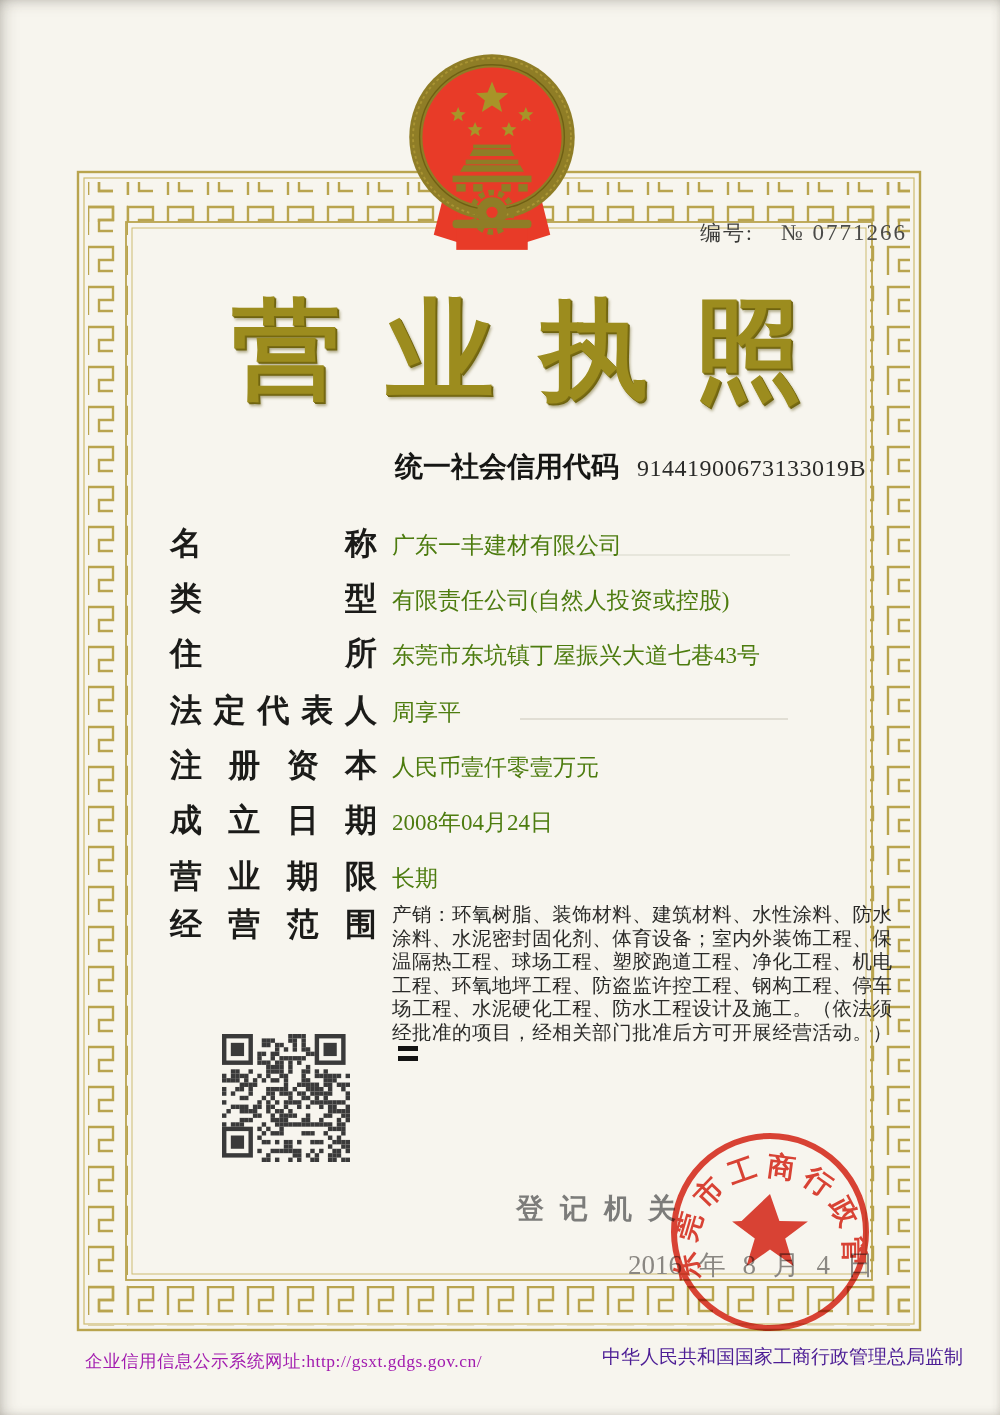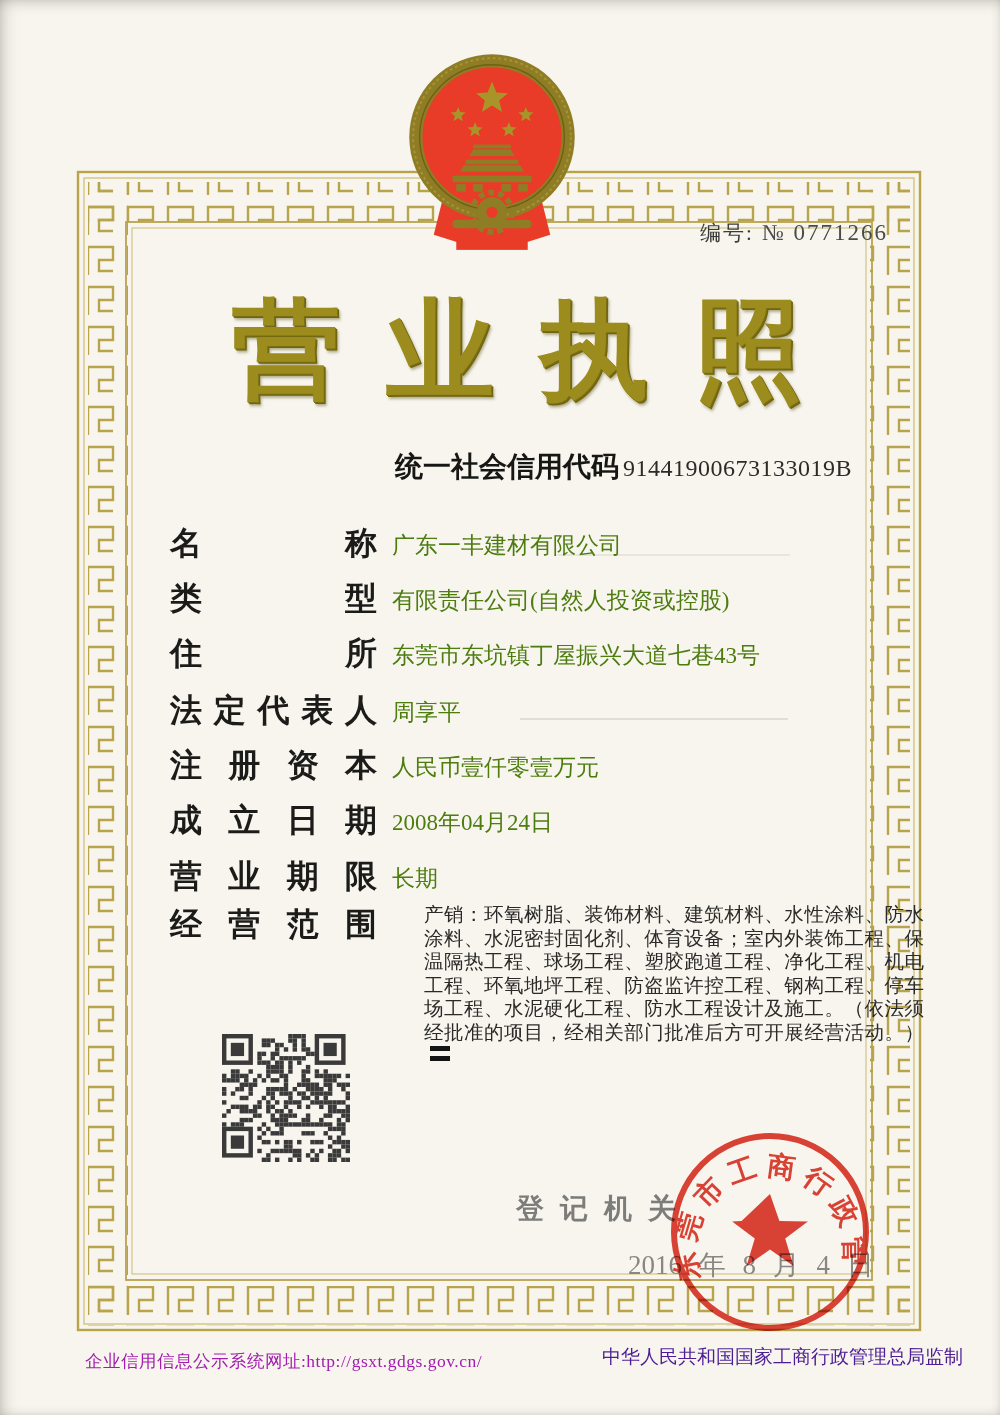--- a/index.html
+++ b/index.html
@@ -12,47 +12,47 @@
   .page::before{
     content:"";position:absolute;inset:0;pointer-events:none;z-index:40;
     box-shadow:inset 10px 0 18px -10px rgba(60,55,45,.35), inset 0 10px 16px -10px rgba(60,55,45,.25),
                inset -6px 0 12px -8px rgba(60,55,45,.18), inset 0 -6px 12px -8px rgba(60,55,45,.15);
   }
   .border-svg{position:absolute;left:0;top:0;z-index:1;}
   .emblem{position:absolute;left:398px;top:50px;width:188px;height:208px;z-index:5;}
 
   .serial{position:absolute;left:700px;top:219px;z-index:6;white-space:nowrap;}
   .serial .lab{font-size:21px;color:#3a3a38;letter-spacing:2px;}
-  .serial .num{font-size:23px;color:#4a4a48;font-family:"Liberation Serif",serif;letter-spacing:2px;margin-left:8px;}
+  .serial .num{font-size:23px;color:#4a4a48;font-family:"Liberation Serif",serif;letter-spacing:2px;margin-left:27px;}
 
   .doc-title{
     position:absolute;left:232px;top:278px;z-index:6;
     font-size:108px;font-weight:900;letter-spacing:46px;white-space:nowrap;
     color:#9c8c1e;
     text-shadow:1px 1px 0 #7a6c12,2px 2px 0 #6f6410,3px 4px 3px rgba(90,80,10,.45);
     font-family:"Liberation Serif",serif;
   }
 
   .credit-row{position:absolute;left:395px;top:448px;z-index:6;white-space:nowrap;}
   .credit-row .lab{font-size:28px;font-weight:800;color:#161614;}
-  .credit-row .val{font-size:24px;color:#2b2b29;margin-left:4px;letter-spacing:.5px;}
+  .credit-row .val{font-size:24px;color:#2b2b29;margin-left:18px;letter-spacing:.5px;}
 
   .fields{position:absolute;left:170px;top:0;z-index:6;width:720px;}
   .frow{position:absolute;left:0;width:720px;}
   .frow .flabel{
     position:absolute;left:0;top:0;width:207px;
     font-size:32px;font-weight:800;color:#1b1b19;
     text-align:justify;text-align-last:justify;
   }
   .frow .fvalue{position:absolute;left:222px;top:8px;font-size:23px;color:#4d7c0f;white-space:nowrap;}
   .frow.r1{top:522px}.frow.r2{top:577px}.frow.r3{top:632px}.frow.r4{top:689px}
   .frow.r5{top:744px}.frow.r6{top:799px}.frow.r7{top:855px}.frow.r8{top:903px}
   .frow.r8 .fvalue{
     top:0;width:500px;white-space:normal;font-size:19.5px;line-height:23.6px;
-    text-align:justify;color:#2a2a28;margin-left:32px;
+    text-align:justify;color:#2a2a28;
   }
   .ink-mark{
     display:inline-block;width:20px;height:5px;vertical-align:2px;margin-left:6px;
     border-top:5px solid #141414;border-bottom:5px solid #141414;
   }
   .faint-line{position:absolute;height:2px;background:#dbd8cd;z-index:4;}
   .fl1{left:558px;top:554px;width:232px;opacity:.55}
   .fl2{left:520px;top:718px;width:268px;opacity:.8}
 
   .qr{position:absolute;left:222px;top:1034px;width:128px;height:128px;z-index:6;}

